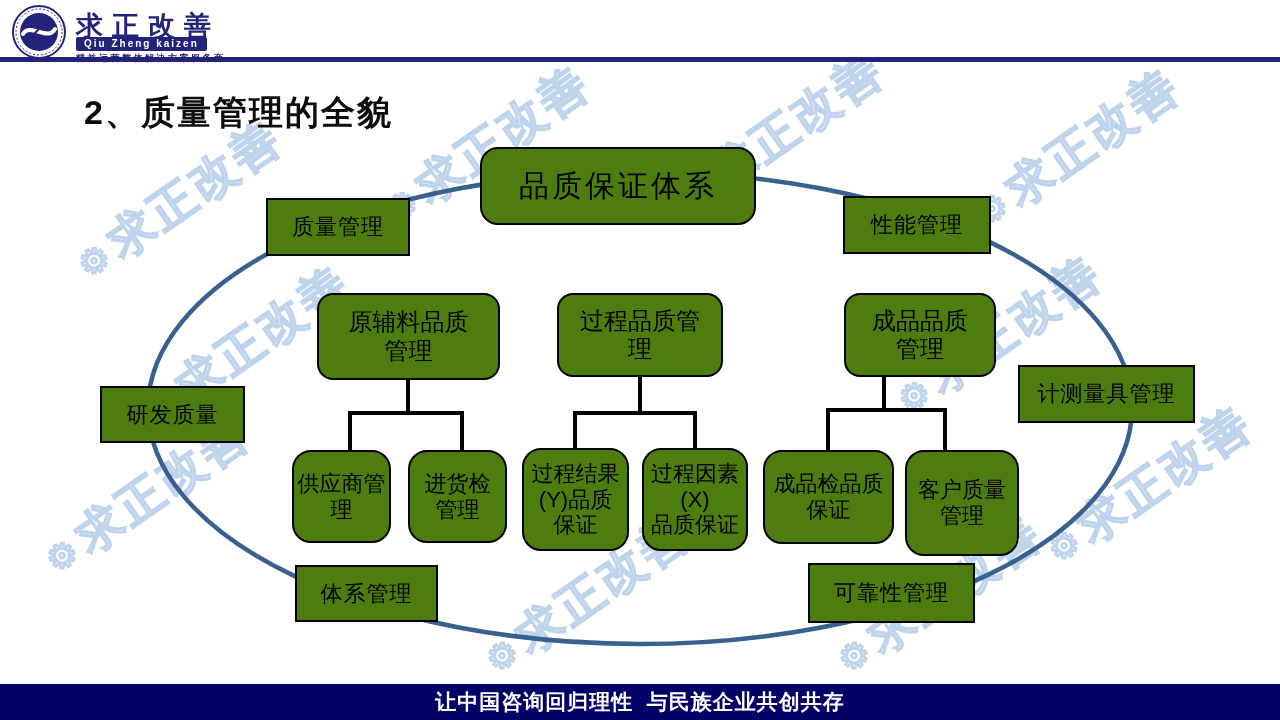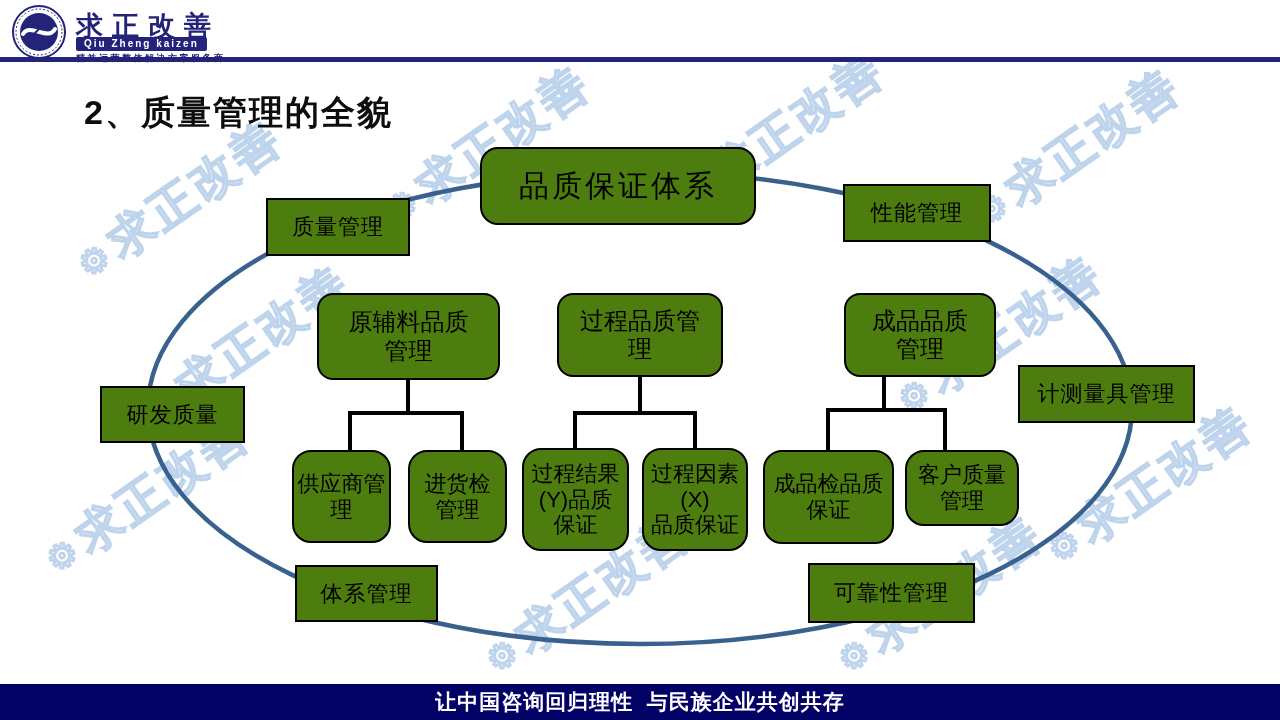--- a/index.html
+++ b/index.html
@@ -132,21 +132,21 @@
   <svg class="diagram-svg" width="1280" height="720" viewBox="0 0 1280 720">
     <ellipse class="ellipse-ring" cx="640" cy="408" rx="492" ry="236"></ellipse>
     <path class="connector" d="M408,378 V413 M350,450 V413 H462 V450"></path>
     <path class="connector" d="M640,375 V413 M575,450 V413 H695 V450"></path>
     <path class="connector" d="M884,377 V410 M828,450 V410 H945 V450"></path>
   </svg>
 
   <div class="box root-box" style="left:480px; top:147px; width:276px; height:78px;">品质保证体系</div>
 
   <div class="box rect-box" style="left:266px; top:198px; width:144px; height:58px;">质量管理</div>
-  <div class="box rect-box" style="left:843px; top:184px; width:148px; height:58px;">性能管理</div>
+  <div class="box rect-box" style="left:843px; top:196px; width:148px; height:58px;">性能管理</div>
   <div class="box rect-box" style="left:100px; top:386px; width:145px; height:57px;text-align:right;">研发质量</div>
   <div class="box rect-box" style="left:1018px; top:365px; width:177px; height:58px;">计测量具管理</div>
   <div class="box rect-box" style="left:808px; top:563px; width:167px; height:60px;">可靠性管理</div>
   <div class="box rect-box" style="left:295px; top:565px; width:143px; height:57px;">体系管理</div>
 
   <div class="box parent-box" style="left:317px; top:293px; width:183px; height:87px;">原辅料品质
 管理</div>
   <div class="box parent-box" style="left:557px; top:293px; width:166px; height:84px;">过程品质管
 理</div>
   <div class="box parent-box" style="left:844px; top:293px; width:152px; height:84px;">成品品质
@@ -157,20 +157,20 @@
   <div class="box sub-box" style="left:408px; top:450px; width:99px; height:93px;">进货检
 管理</div>
   <div class="box sub-box" style="left:522px; top:448px; width:107px; height:103px;">过程结果
 (Y)品质
 保证</div>
   <div class="box sub-box" style="left:642px; top:448px; width:106px; height:103px;">过程因素
 (X)
 品质保证</div>
   <div class="box sub-box" style="left:763px; top:450px; width:131px; height:94px;">成品检品质
 保证</div>
-  <div class="box sub-box" style="left:905px; top:450px; width:114px; height:76px;">客户质量
+  <div class="box sub-box" style="left:905px; top:450px; width:114px; height:106px;">客户质量
 管理</div>
 
   <div class="footer">
     <div class="footer-slogan">让中国咨询回归理性  与民族企业共创共存</div>
   </div>
 
 </div>
 
 </body></html>

